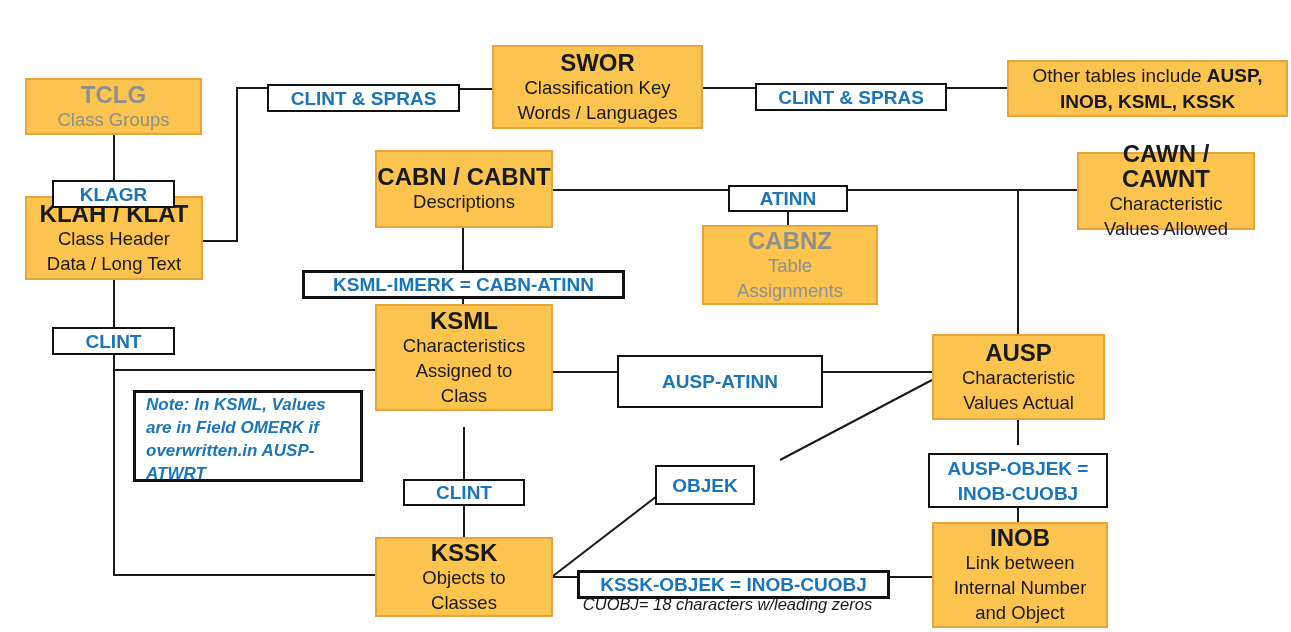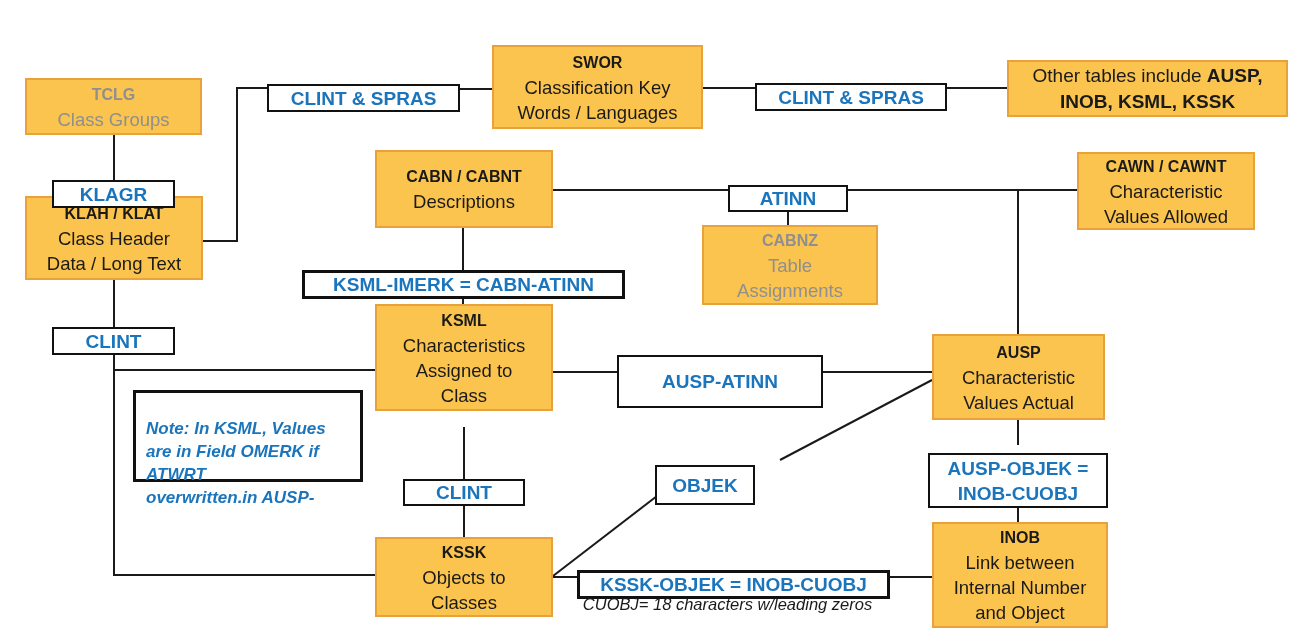--- a/index.html
+++ b/index.html
@@ -8,34 +8,34 @@
     font-family:"Liberation Sans", sans-serif;overflow:hidden;
   }
   .lines{position:absolute;left:0;top:0;width:1291px;height:632px;}
   .lines line,.lines polyline{stroke:#1a1a1a;stroke-width:2;fill:none;}
   .node{
     position:absolute;background:var(--box-fill,#fbc44e);
     border:2px solid var(--box-border,#e9a23b);
     display:flex;flex-direction:column;justify-content:center;align-items:center;
     text-align:center;color:#1a1a1a;box-sizing:border-box;line-height:25px;
   }
-  .node .code{font-weight:bold;font-size:16px;text-align:right;}
+  .node .code{font-weight:bold;font-size:24px;}
   .node .desc{font-size:18.5px;}
   .node.muted{color:var(--muted-text,#8f8f8f);}
   .connector{
     position:absolute;background:#fff;border:2px solid #111;
     display:flex;flex-direction:column;justify-content:center;align-items:center;
     text-align:center;color:var(--key-blue,#1b75bc);font-weight:bold;font-size:19px;
     box-sizing:border-box;line-height:25px;margin-top:8px;
   }
   .connector.thick{border-width:3px;}
   .notebox{
     position:absolute;background:#fff;border:3px solid #111;box-sizing:border-box;
     color:var(--key-blue,#1b75bc);font-weight:bold;font-style:italic;font-size:17px;
-    line-height:23px;padding:24px 10px;text-align:left;
+    line-height:23px;padding:0 10px;text-align:left;
   }
   .freenote{
     position:absolute;color:#1a1a1a;font-style:italic;font-size:16.5px;text-align:center;
   }
   .other-line{font-size:19px;line-height:26px;}
   .b{font-weight:bold;}
 </style>
 </head>
 <body>
 
@@ -144,18 +144,18 @@
   <div class="connector" style="left:403px;top:471px;width:122px;height:27px">CLINT</div>
   <div class="connector" style="left:928px;top:445px;width:180px;height:55px">
     <div>AUSP-OBJEK =</div>
     <div>INOB-CUOBJ</div>
   </div>
   <div class="connector thick" style="left:577px;top:562px;width:313px;height:29px">KSSK-OBJEK = INOB-CUOBJ</div>
 
   <div class="notebox" style="left:133px;top:390px;width:230px;height:92px">
     <div>Note: In KSML, Values</div>
     <div>are in Field OMERK if</div>
+    <div>overwritten.in AUSP-</div>
     <div>ATWRT</div>
-    <div>overwritten.in AUSP-</div>
   </div>
   <div class="freenote" style="left:560px;top:595px;width:335px">CUOBJ= 18 characters w/leading zeros</div>
 
 </div>
 
 </body></html>

